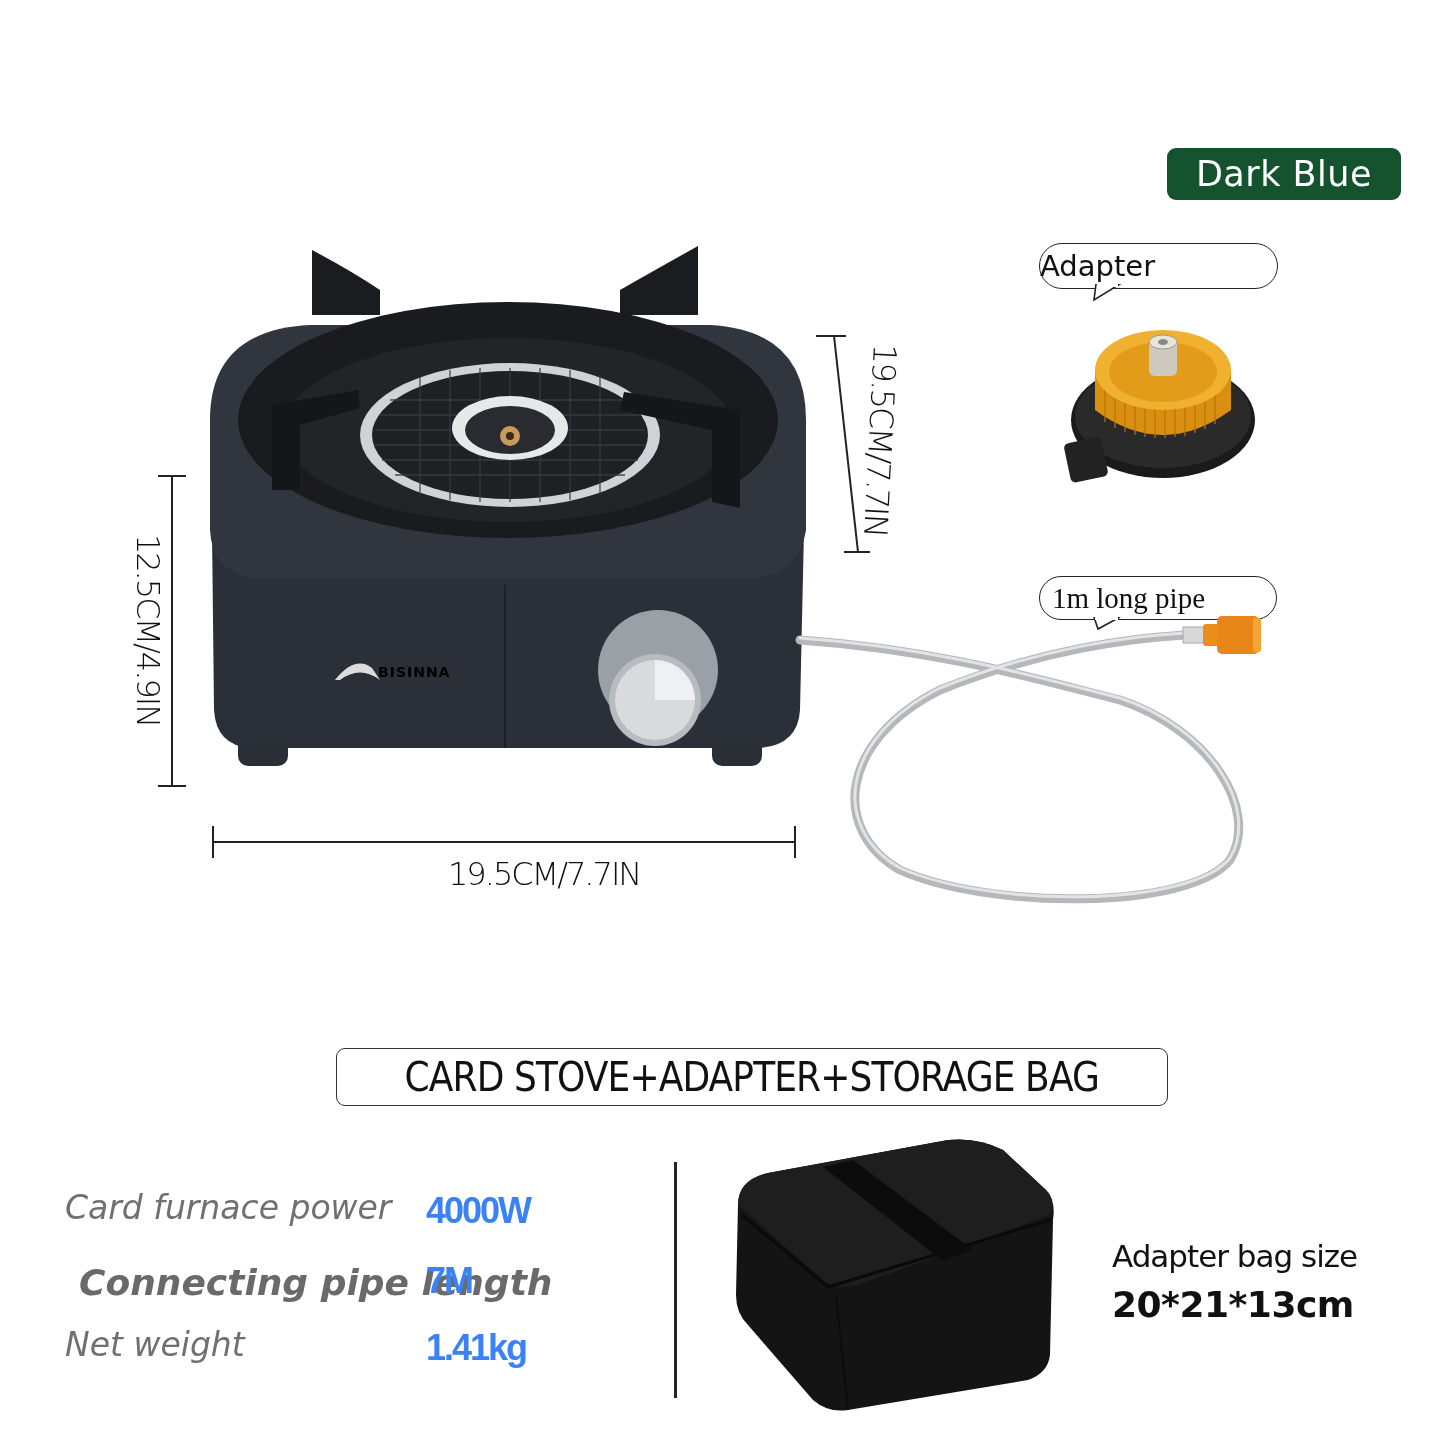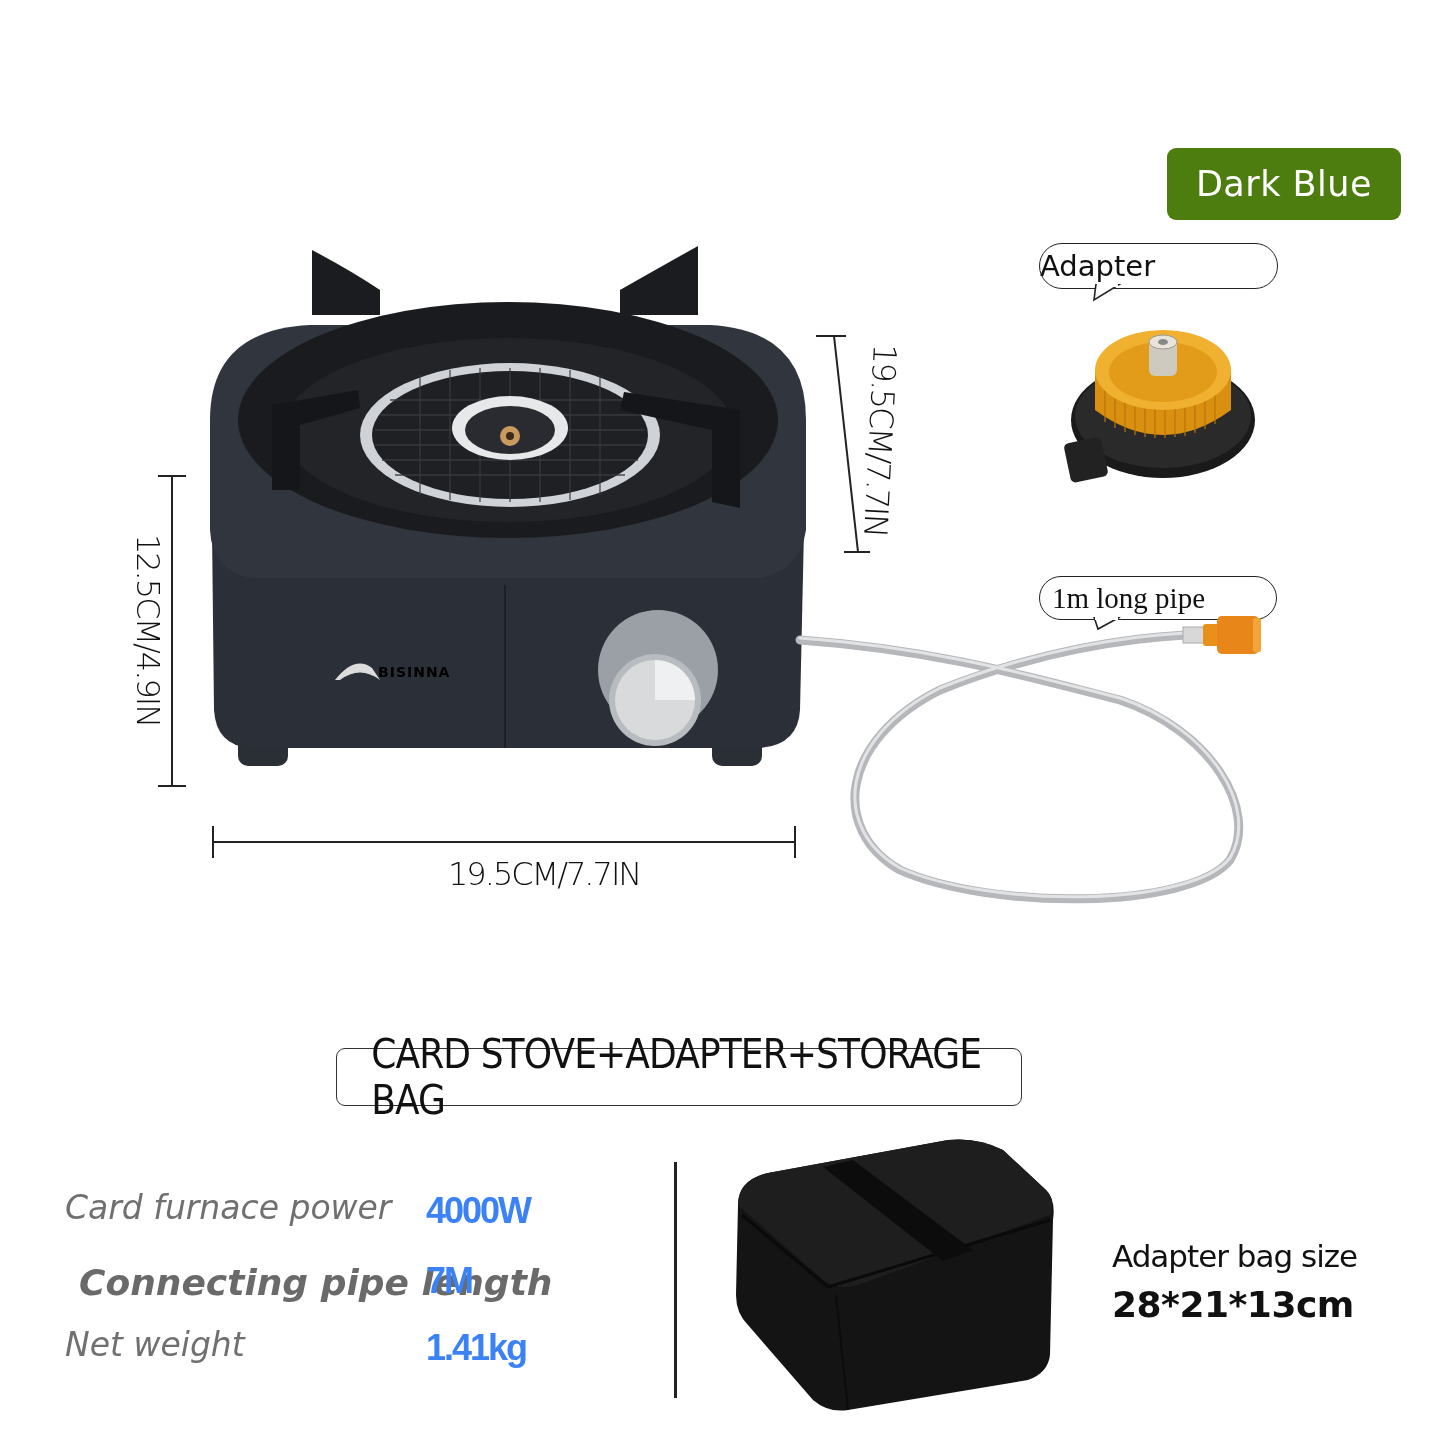--- a/index.html
+++ b/index.html
@@ -1,34 +1,34 @@
 <!DOCTYPE html>
 <html><head>
 <meta charset="utf-8">
 <style>
   html, body { margin:0; padding:0; background:#ffffff; }
   body { width:1445px; height:1445px; position:relative; overflow:hidden; font-family:"Liberation Sans", sans-serif; color:#111; }
   .abs { position:absolute; }
 
   
-  .color-badge { left:1167px; top:148px; width:234px; height:72px; background:#4d7c0f; border-radius:9px; color:#fff; font-family:"DejaVu Sans", sans-serif; font-size:35px; display:flex; align-items:center; justify-content:center; letter-spacing:0.5px; }
+  .color-badge { left:1167px; top:148px; width:234px; height:52px; background:#14532d; border-radius:9px; color:#fff; font-family:"DejaVu Sans", sans-serif; font-size:35px; display:flex; align-items:center; justify-content:center; letter-spacing:0.5px; }
 
   
   .bubble { border:1.6px solid #222; border-radius:24px; background:#fff; display:flex; align-items:center; font-family:"DejaVu Sans", sans-serif; color:#111; }
   .bubble-adapter { left:1039px; top:243px; width:237px; height:44px; font-size:29px; }
   .bubble-pipe { left:1039px; top:576px; width:238px; height:44px; font-size:29px; justify-content:flex-start; padding-left:12px; box-sizing:border-box;font-family:Liberation Serif, serif; }
 
   
   .dim-text { font-family:"DejaVu Sans", sans-serif; font-size:32px; color:#111; white-space:nowrap; letter-spacing:-2px; font-weight:300; }
   .dim-v-left { left:148px; top:630px; transform:translate(-50%,-50%) rotate(90deg); }
   .dim-v-right { left:880px; top:440px; transform:translate(-50%,-50%) rotate(90deg); }
   .dim-h { left:448px; top:855px; }
 
   
-  .package-title { left:336px; top:1048px; width:686px; height:58px; border:1.5px solid #333; border-radius:9px; box-sizing:border-box; display:flex; align-items:center; justify-content:center; font-family:"DejaVu Sans", sans-serif; font-size:40px; color:#111; letter-spacing:-1px; transform-origin:center; }
+  .package-title { left:336px; top:1048px; width:832px; height:58px; border:1.5px solid #333; border-radius:9px; box-sizing:border-box; display:flex; align-items:center; justify-content:center; font-family:"DejaVu Sans", sans-serif; font-size:40px; color:#111; letter-spacing:-1px; transform-origin:center; }
   .package-title span { display:inline-block; transform:scaleX(0.9); }
 
   
   .spec-label { color:#707070; font-family:"DejaVu Sans", sans-serif; font-size:33px; white-space:nowrap;font-style:italic; }
   .spec-label.bold { font-weight:bold; font-size:36px; color:#6a6a6a;margin-left:16px; }
   .spec-value { color:#3b82f6; font-family:Liberation Sans, sans-serif; font-weight:bold; font-size:36px; white-space:nowrap; letter-spacing:-2px; }
 
   .divider-v { left:674px; top:1162px; width:3px; height:236px; background:#222; }
 
   .bag-size-label { left:1112px; top:1238px; font-family:"DejaVu Sans", sans-serif; font-size:31px; color:#111; letter-spacing:-1px; }
@@ -183,13 +183,13 @@
 <div class="abs divider-v"></div>
 
 <svg class="abs" style="left:728px;top:1135px" width="335" height="280">
   <path d="M10 70 Q10 45 40 38 L220 5 Q250 2 275 15 L318 55 Q328 65 325 85 L322 220 Q320 238 300 245 L120 275 Q100 278 85 265 L20 190 Q8 178 8 160 Z" fill="#141414"></path>
   <path d="M10 70 Q10 45 40 38 L220 5 Q250 2 275 15 L318 55 Q328 65 322 80 L130 150 Q110 156 95 145 Z" fill="#1e1e1e"></path>
   <path d="M14 80 L100 152 L322 85" stroke="#0a0a0a" stroke-width="3" fill="none"></path>
   <path d="M95 32 L125 25 L245 115 L215 126 Z" fill="#0c0c0c"></path>
   <path d="M108 160 L120 275" stroke="#0c0c0c" stroke-width="2"></path>
 </svg>
 <div class="abs bag-size-label">Adapter bag size</div>
-<div class="abs bag-size-value">28*21*13cm</div>
+<div class="abs bag-size-value">20*21*13cm</div>
 
 </body></html>

